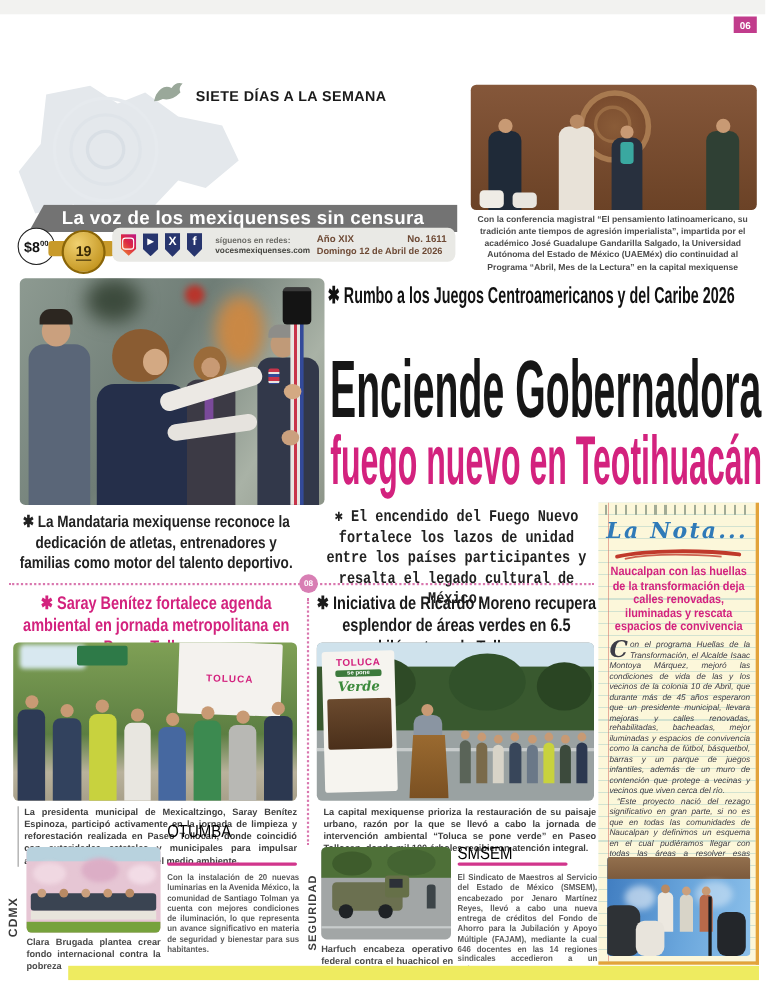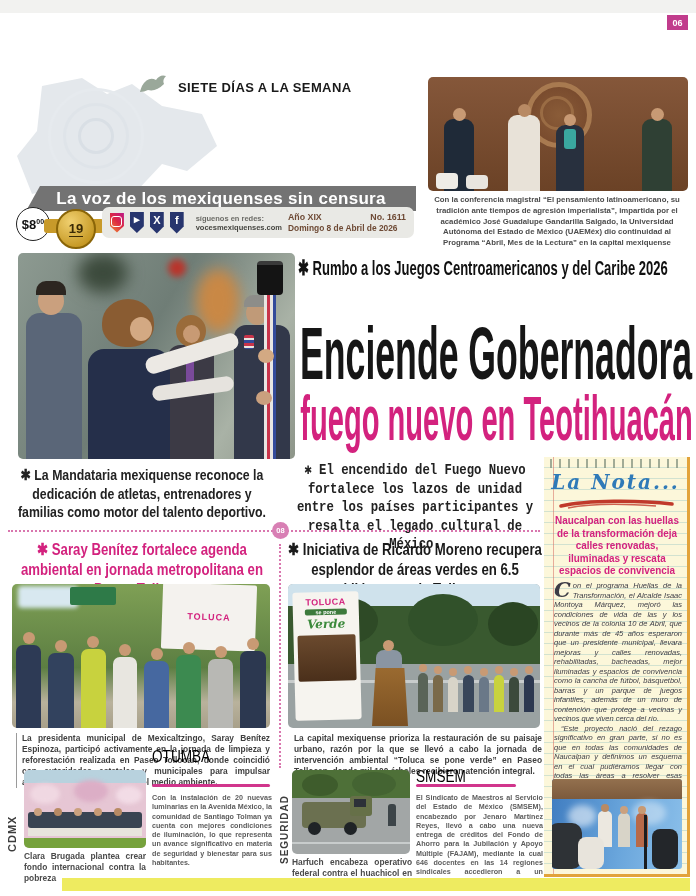--- a/index.html
+++ b/index.html
@@ -78,21 +78,21 @@
     <span class="pennant" style="padding-top:2px;">f</span>
     <span style="margin-left:6px;line-height:9px;">
       <span style="display:block;font-size:7.5px;font-weight:700;color:#6b6b66;">síguenos en redes:</span>
       <span style="display:block;font-size:7.5px;font-weight:800;color:#44443f;">vocesmexiquenses.com</span>
     </span>
     <span style="margin-left:auto;line-height:10.5px;min-width:118px;">
       <span style="display:flex;justify-content:space-between;">
         <span style="font-size:8.8px;font-weight:700;color:#6e4a35;">Año XIX</span>
         <span style="font-size:8.8px;font-weight:700;color:#6e4a35;">No. 1611</span>
       </span>
-      <span style="display:block;font-size:8.4px;font-weight:700;color:#6e4a35;">Domingo 8 de Abril de 2026</span>
+      <span style="display:block;font-size:8.4px;font-weight:700;color:#6e4a35;">Domingo 12 de Abril de 2026</span>
     </span>
   </div>
 
   <div class="ph" style="left:428px;top:77px;width:260px;height:114px;
        background:linear-gradient(#85573a,#6b4226);">
     <div class="a" style="left:98px;top:5px;width:56px;height:56px;border-radius:50%;border:5px solid #a87a50;
          background:radial-gradient(#8a5c38,#73452a);"></div>
     <div class="a" style="left:112px;top:19px;width:28px;height:28px;border-radius:50%;border:3px solid #9a6c44;"></div>
     <div class="a" style="left:16px;top:42px;width:30px;height:72px;border-radius:9px 9px 0 0;background:#1f2a38;"></div>
     <div class="a" style="left:25px;top:31px;width:13px;height:13px;border-radius:50%;background:#c89a74;"></div>

